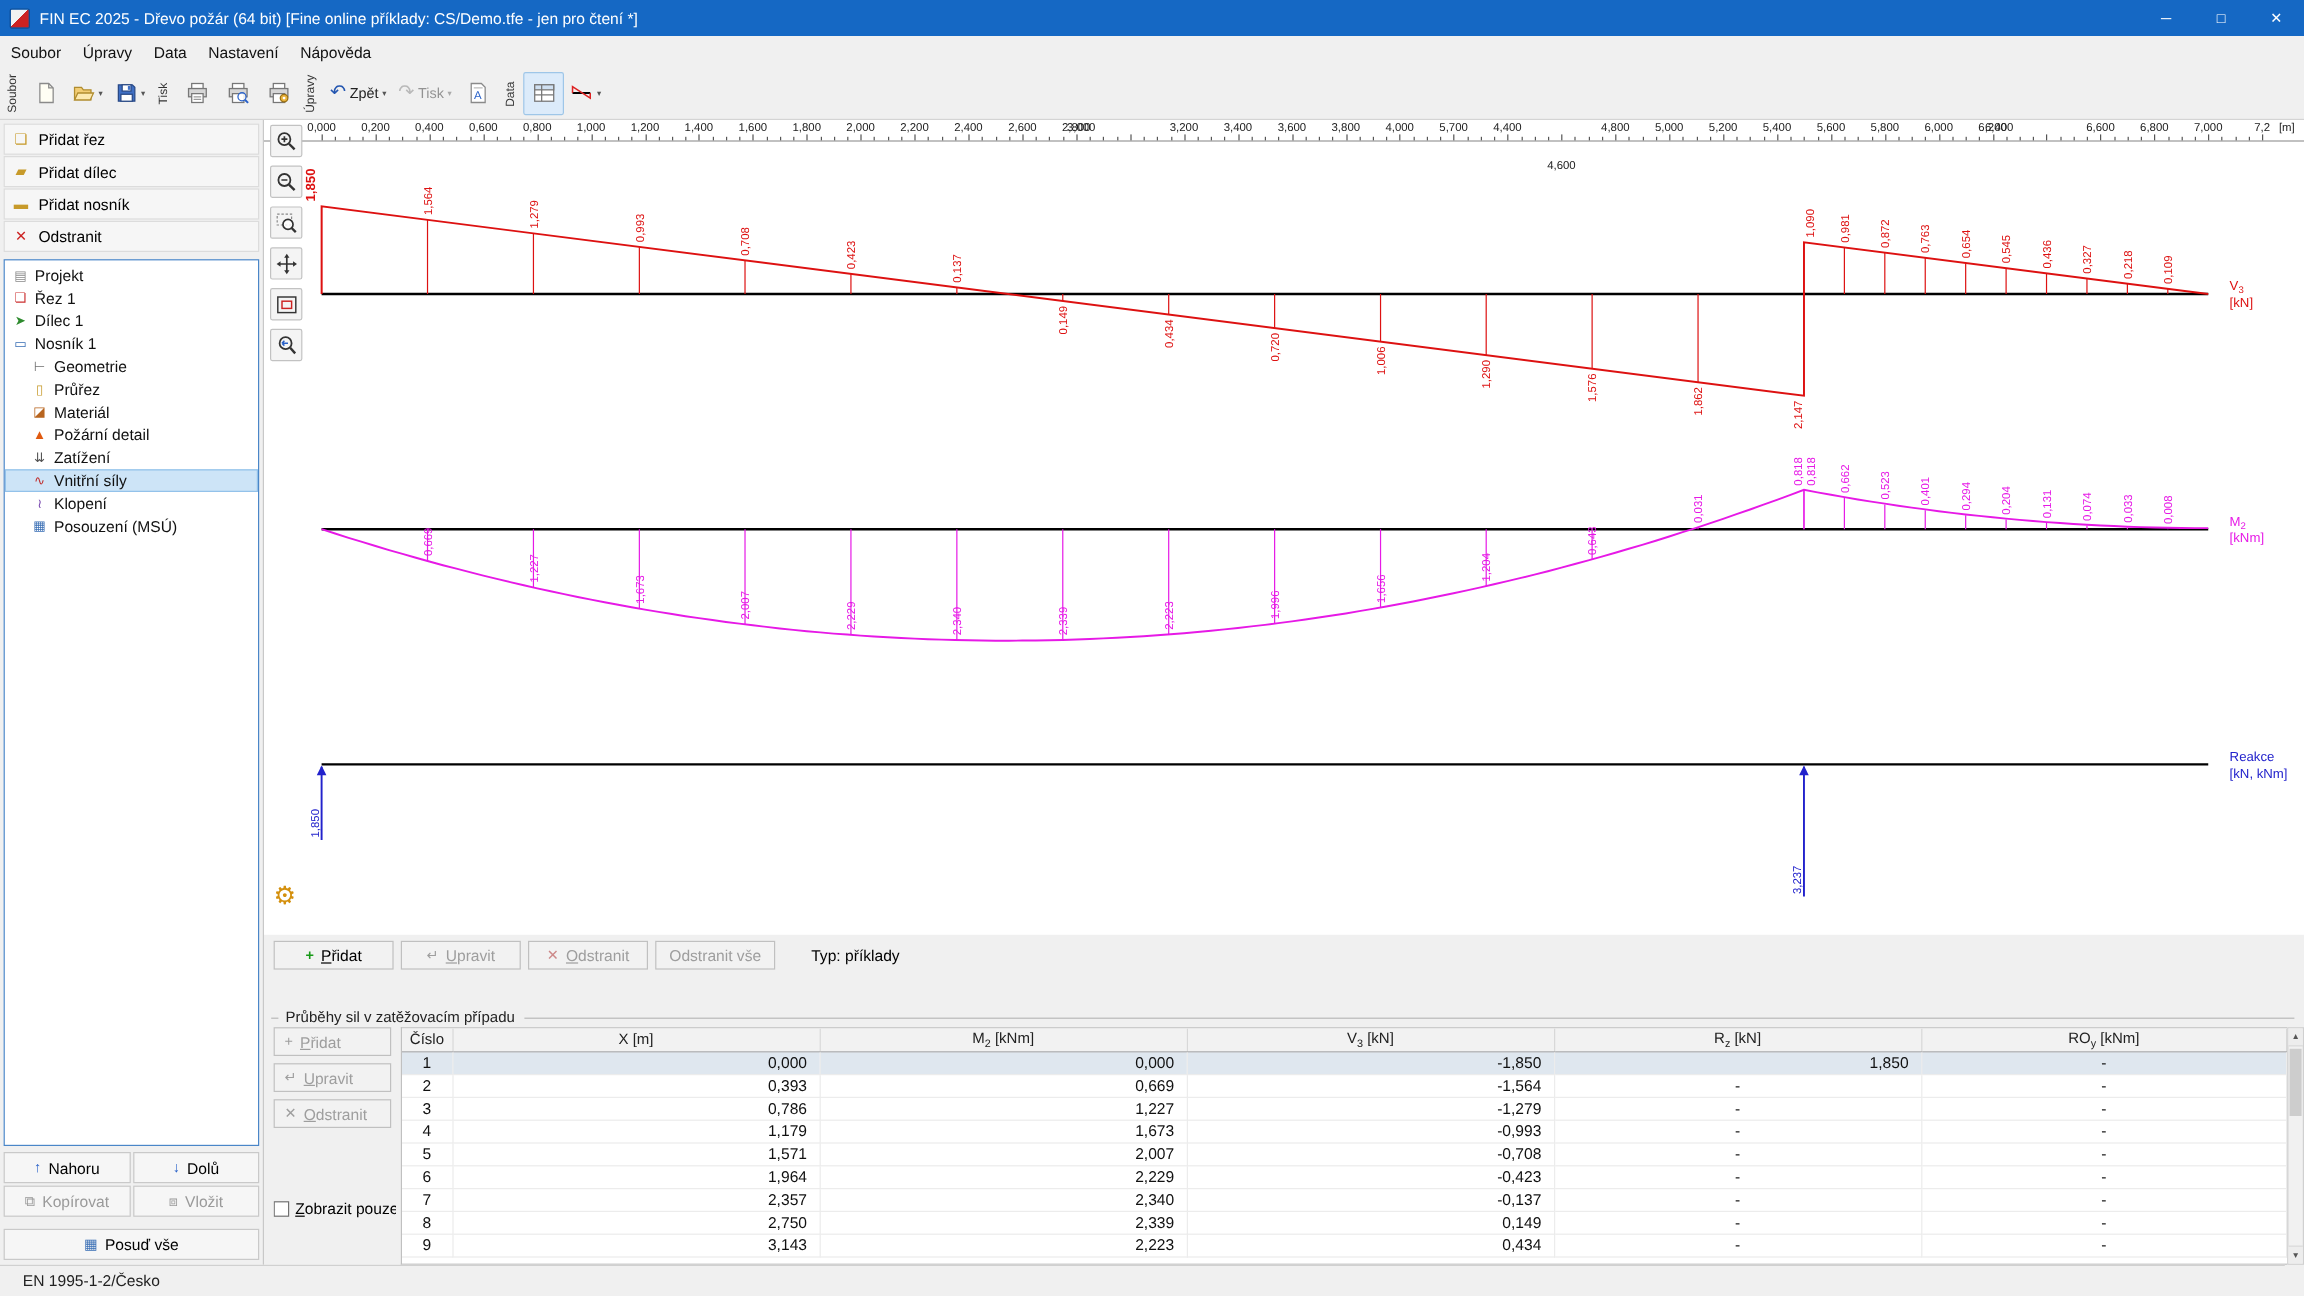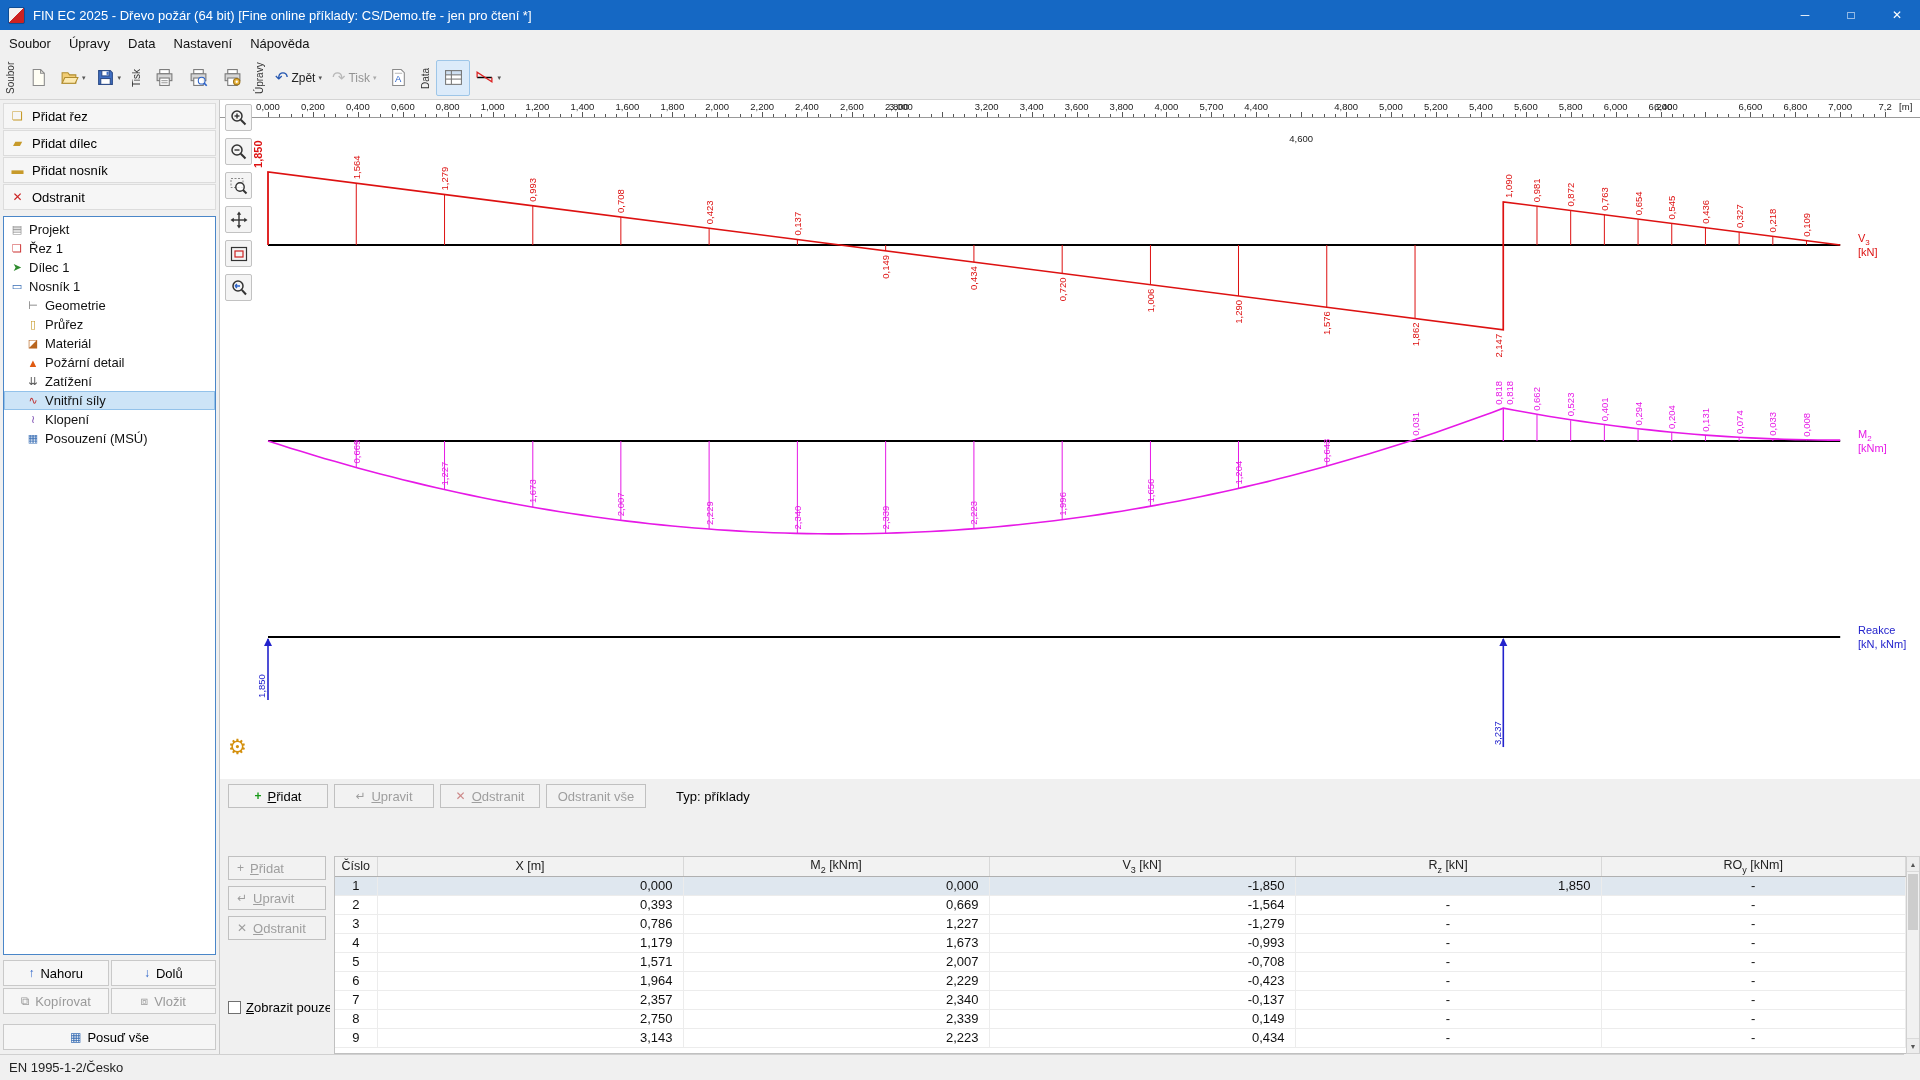--- a/index.html
+++ b/index.html
@@ -93,21 +93,21 @@
   td.dash { text-align:center; }
   td.idx { text-align:center; }
   tr.selected td { background:#dfe7ef; }
   #vscroll { position:absolute; right:0; top:0; width:14px; bottom:0; background:#f1f1f1; border:1px solid #d0d0d0; }
   .varrow { position:absolute; left:0; right:0; height:15px; display:flex; align-items:center; justify-content:center; font-size:7px; color:#555; background:#ededed; }
   .varrow.up { top:0; border-bottom:1px solid #dadada; }
   .varrow.down { bottom:0; border-top:1px solid #dadada; }
   .vthumb { position:absolute; left:1px; right:1px; top:17px; height:56px; background:#cdcdcd; }
 
   
-  #statusbar { position:absolute; left:0; right:16px; bottom:0; height:26px; background:#f0f0f0; border-top:1px solid #d0d0d0; display:flex; align-items:center; padding-left:9px; font-size:13px; color:#222; }
+  #statusbar { position:absolute; left:0; right:16px; bottom:0; height:26px; background:#f0f0f0; border-top:1px solid #d0d0d0; display:flex; align-items:center; padding-left:19px; font-size:13px; color:#222; }
 </style>
 </head>
 <body>
 
 <div id="window">
 
   <div id="titlebar">
     <span id="app-icon"></span>
     <span id="title-text">FIN EC 2025 - Dřevo požár (64 bit) [Fine online příklady: CS/Demo.tfe - jen pro čtení *]</span>
     <div id="win-controls">
@@ -713,20 +713,23 @@
           <span class="ak">Odstranit</span>
         </div>
         <div class="btn disabled">
           <span>Odstranit vše</span>
         </div>
         <span id="type-label">Typ: příklady</span>
       </div>
     </div>
 
     <div id="forces">
+      <div class="group-label">
+        <span>Průběhy sil v zatěžovacím případu</span>
+      </div>
       <div id="forces-body">
         <div id="f-left">
           <div class="btn disabled">
             <span class="bi">+</span>
             <span class="ak">Přidat</span>
           </div>
           <div class="btn disabled">
             <span class="bi">↵</span>
             <span class="ak">Upravit</span>
           </div>

